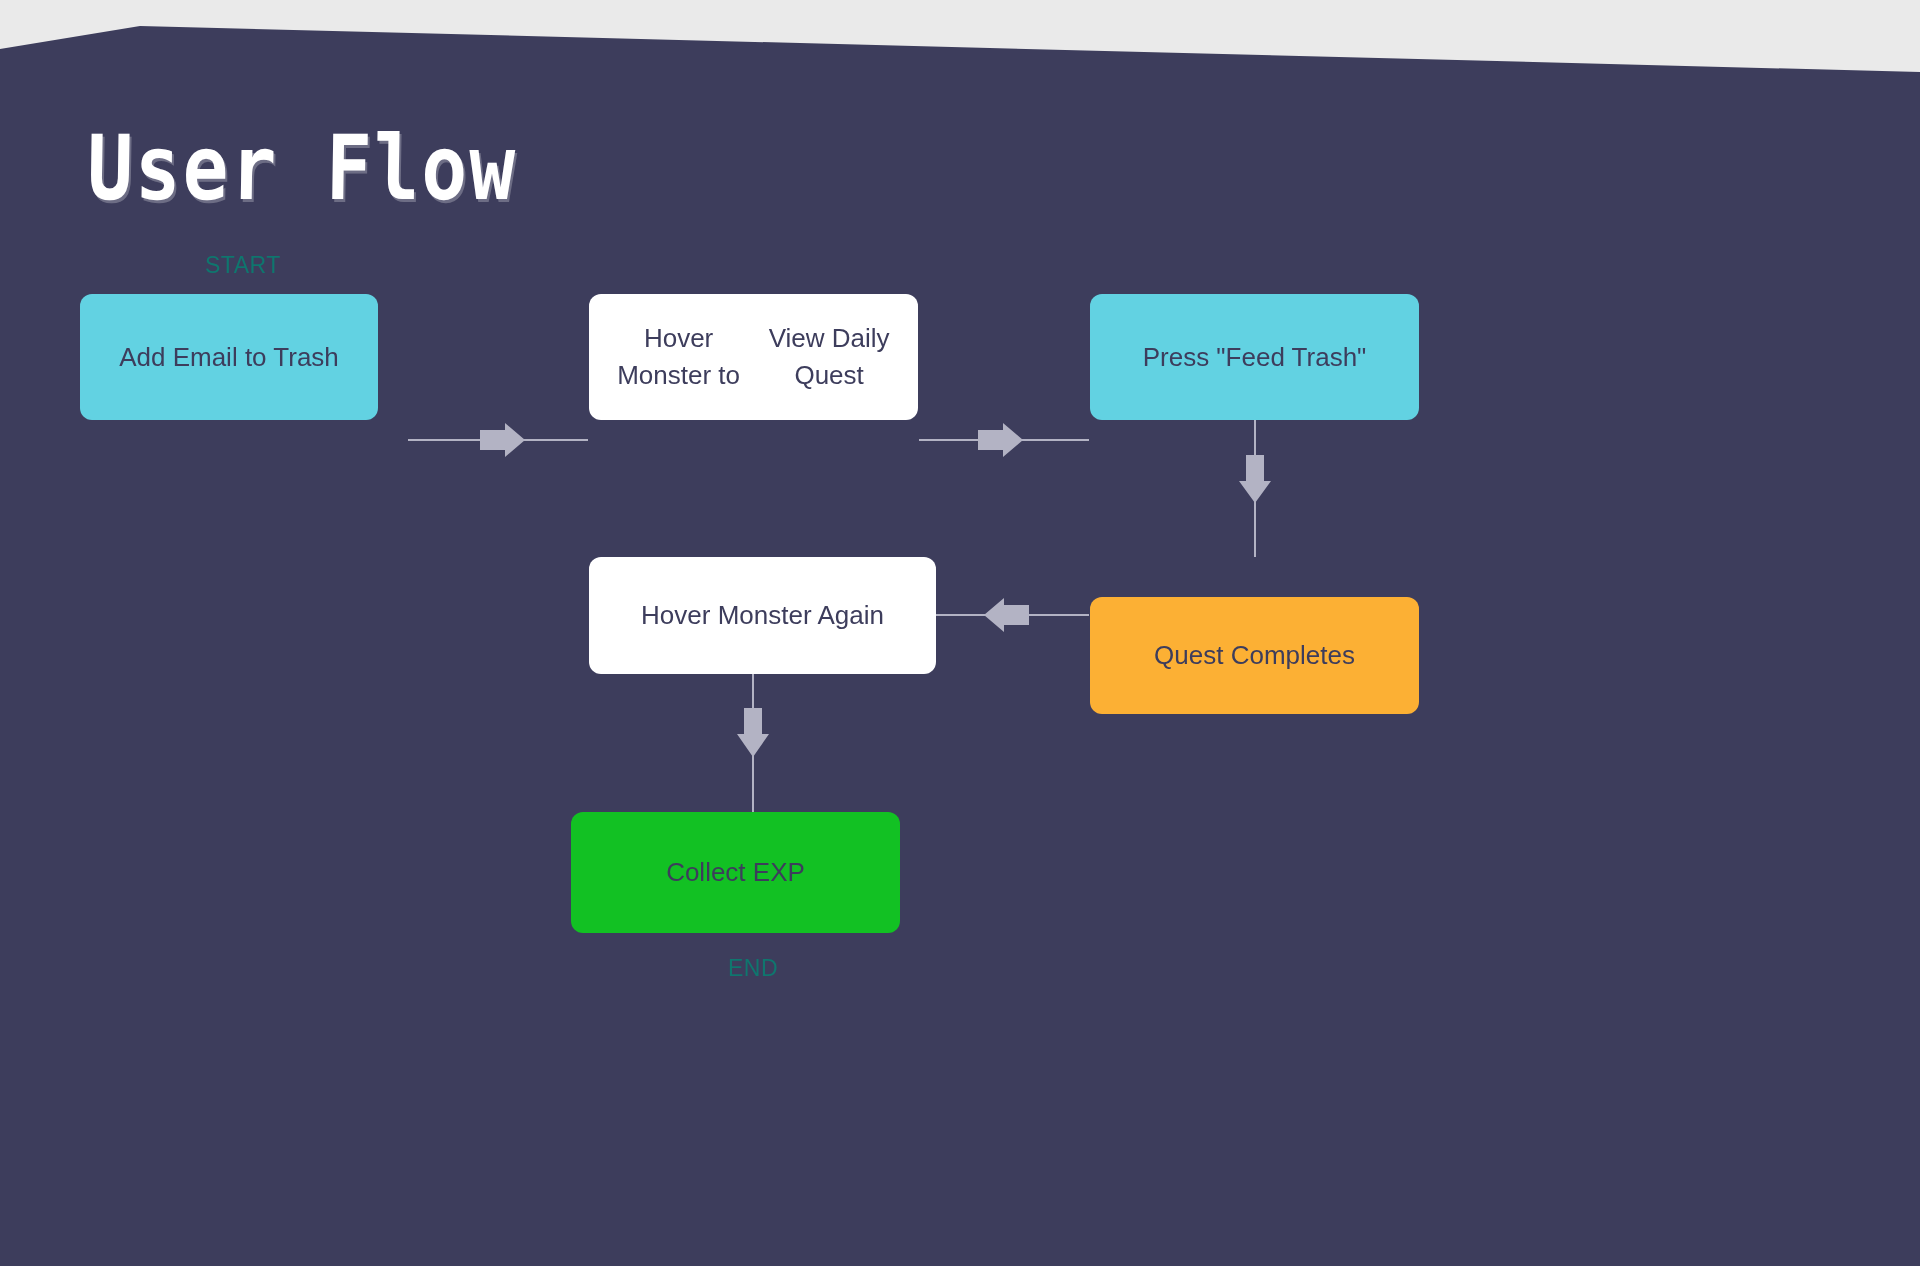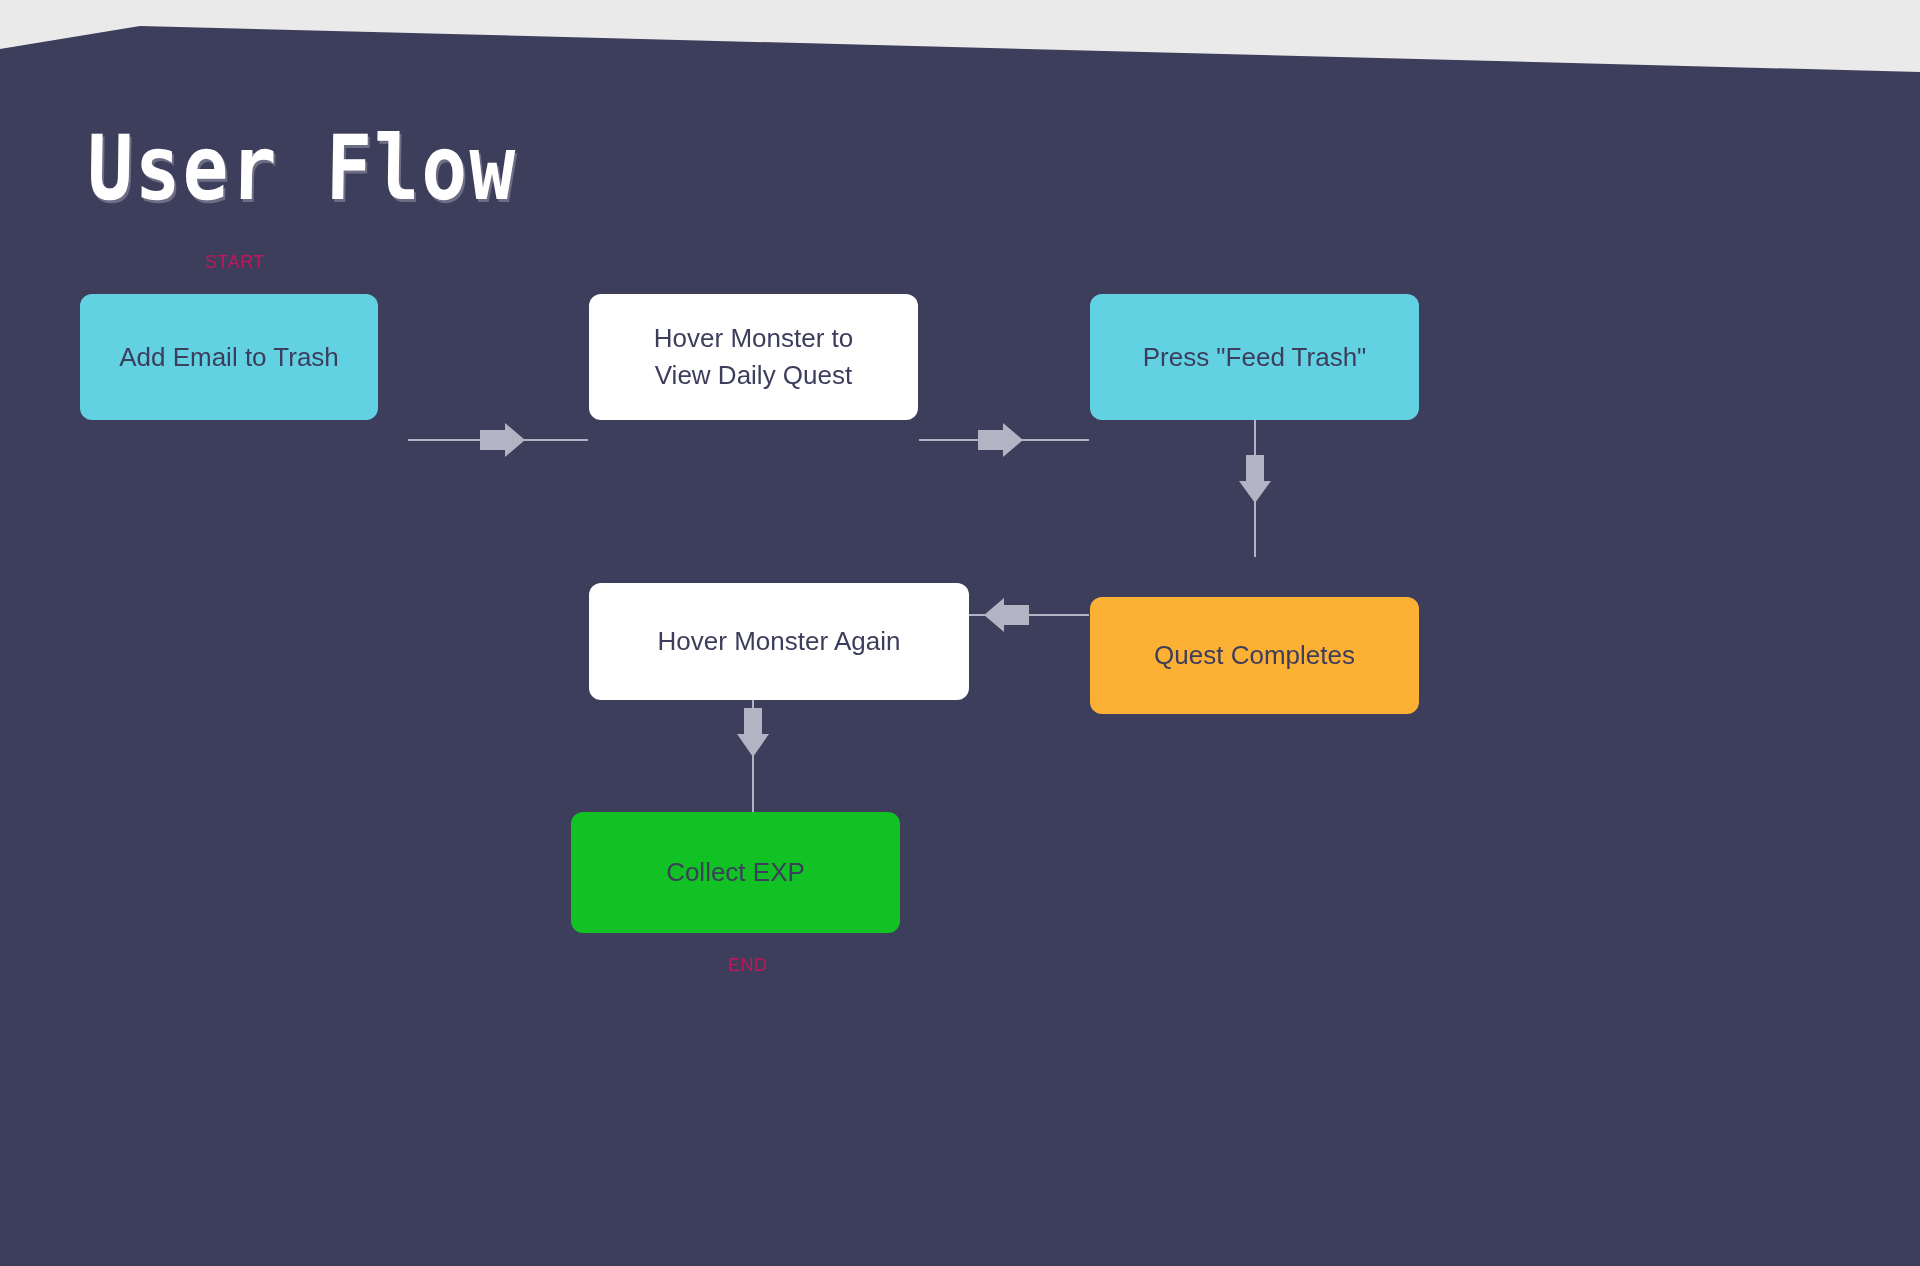--- a/index.html
+++ b/index.html
@@ -78,22 +78,22 @@
     padding: 6px 14px;
   }
   .node.white { background: #ffffff; }
   .node.cyan  { background: #62d2e2; }
   .node.amber { background: #fcb034; margin-top: 40px; }
   .node.green { background: #12c123; }
 
   
   .caption {
     position: absolute;
-    color: #be185d;
-    font-size: 18px;
+    color: #0f766e;
+    font-size: 23px;
     letter-spacing: 0.5px;
     font-family: "Liberation Sans", sans-serif;
     white-space: nowrap;
   }
 </style>
 </head>
 <body>
 
 <div id="stage">
 
@@ -128,34 +128,34 @@
       <path d="M 744 708 L 762 708 L 762 734 L 769 734 L 753 757 L 737 734 L 744 734 Z" fill="#b3b3c4"></path>
     </g>
   </svg>
 
   <div class="caption" style="left:205px; top:252px;">START</div>
 
   <div class="node cyan" style="left:80px; top:294px; width:298px; height:126px;">
     <span>Add Email to Trash</span>
   </div>
 
-  <div class="node white" style="left:589px; top:294px; width:329px; height:126px; flex-direction:column;">
+  <div class="node white" style="left:589px; top:294px; width:329px; height:126px; flex-direction:row;">
     <span>Hover Monster to</span>
     <span>View Daily Quest</span>
   </div>
 
   <div class="node cyan" style="left:1090px; top:294px; width:329px; height:126px;">
     <span>Press "Feed Trash"</span>
   </div>
 
   <div class="node amber" style="left:1090px; top:557px; width:329px; height:117px;">
     <span>Quest Completes</span>
   </div>
 
-  <div class="node white" style="left:589px; top:583px; width:380px; height:117px;">
+  <div class="node white" style="left:589px; top:557px; width:347px; height:117px;">
     <span>Hover Monster Again</span>
   </div>
 
   <div class="node green" style="left:571px; top:812px; width:329px; height:121px;">
     <span>Collect EXP</span>
   </div>
 
   <div class="caption" style="left:728px; top:955px;">END</div>
 
 </div>

